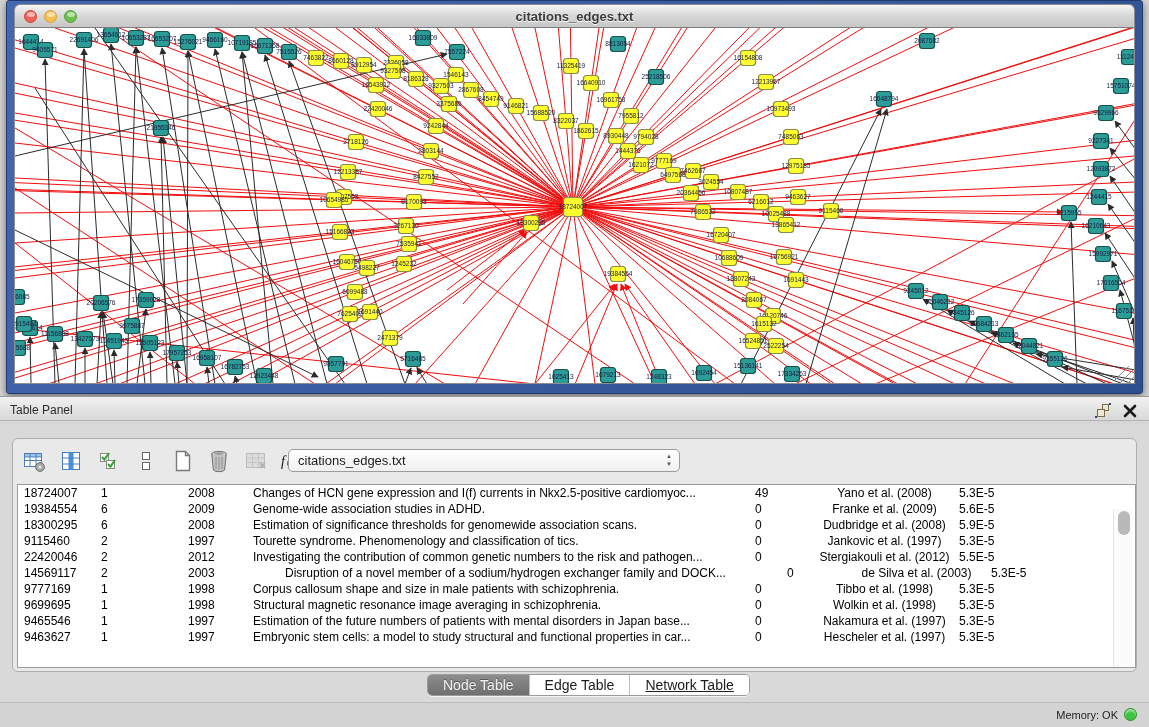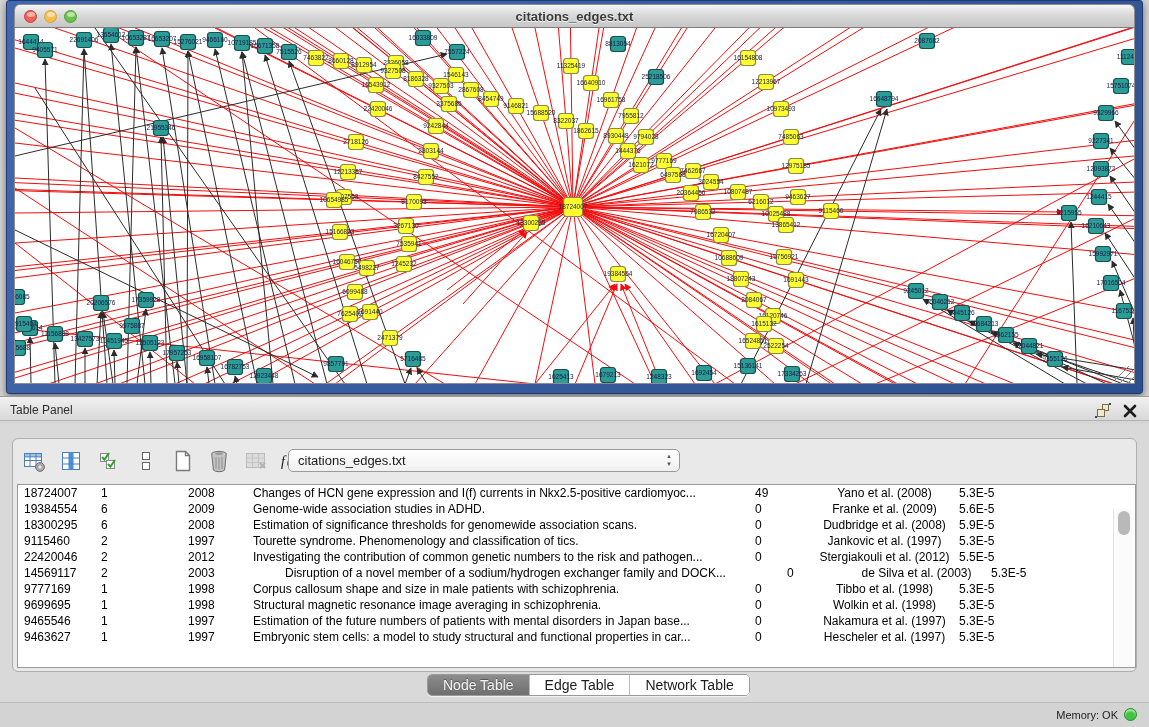--- a/index.html
+++ b/index.html
@@ -60,21 +60,21 @@
   .vscroll { position:absolute; right:2px; top:24px; width:20px; height:158px;
     background:#fbfbfb; border-left:1px solid #e3e3e3; }
   .vthumb { position:absolute; left:4px; top:2px; width:12px; height:24px;
     background:#b9b9b9; border-radius:7px; }
 
   .tabs { position:absolute; left:427px; top:250px; height:22px; display:flex;
     border:1px solid #9a9a9a; border-radius:5px; overflow:hidden; background:#ffffff;
     box-shadow:0 1px 0 rgba(255,255,255,.7); }
   .tab { font-size:14px; padding:0 15px; line-height:21px; color:#1c1c1c;
     border-right:1px solid #bdbdbd; background:#ffffff; }
-  .tab:last-child { border-right:none; }
+  .tab:last-child { border-right:none;text-decoration:underline; }
   .tab.sel { background:linear-gradient(#8d8d8d,#6f6f6f); color:#f3f3f3;
     text-shadow:0 -1px 0 rgba(0,0,0,.35); }
 
   .statusbar { position:absolute; left:0; top:702px; width:1149px; height:25px;
     border-top:1px solid #bcbcbc; background:#d3d3d3; }
   .status-right { position:absolute; right:12px; top:5px; display:flex; align-items:center; gap:6px; }
   .status-right .mem { font-size:11px; color:#222; }
   .memdot { width:13px; height:13px; border-radius:50%; background:#3ec43e;
     border:1px solid #2a8f2a; box-shadow:inset 0 2px 2px rgba(255,255,255,.6); }
 </style>

